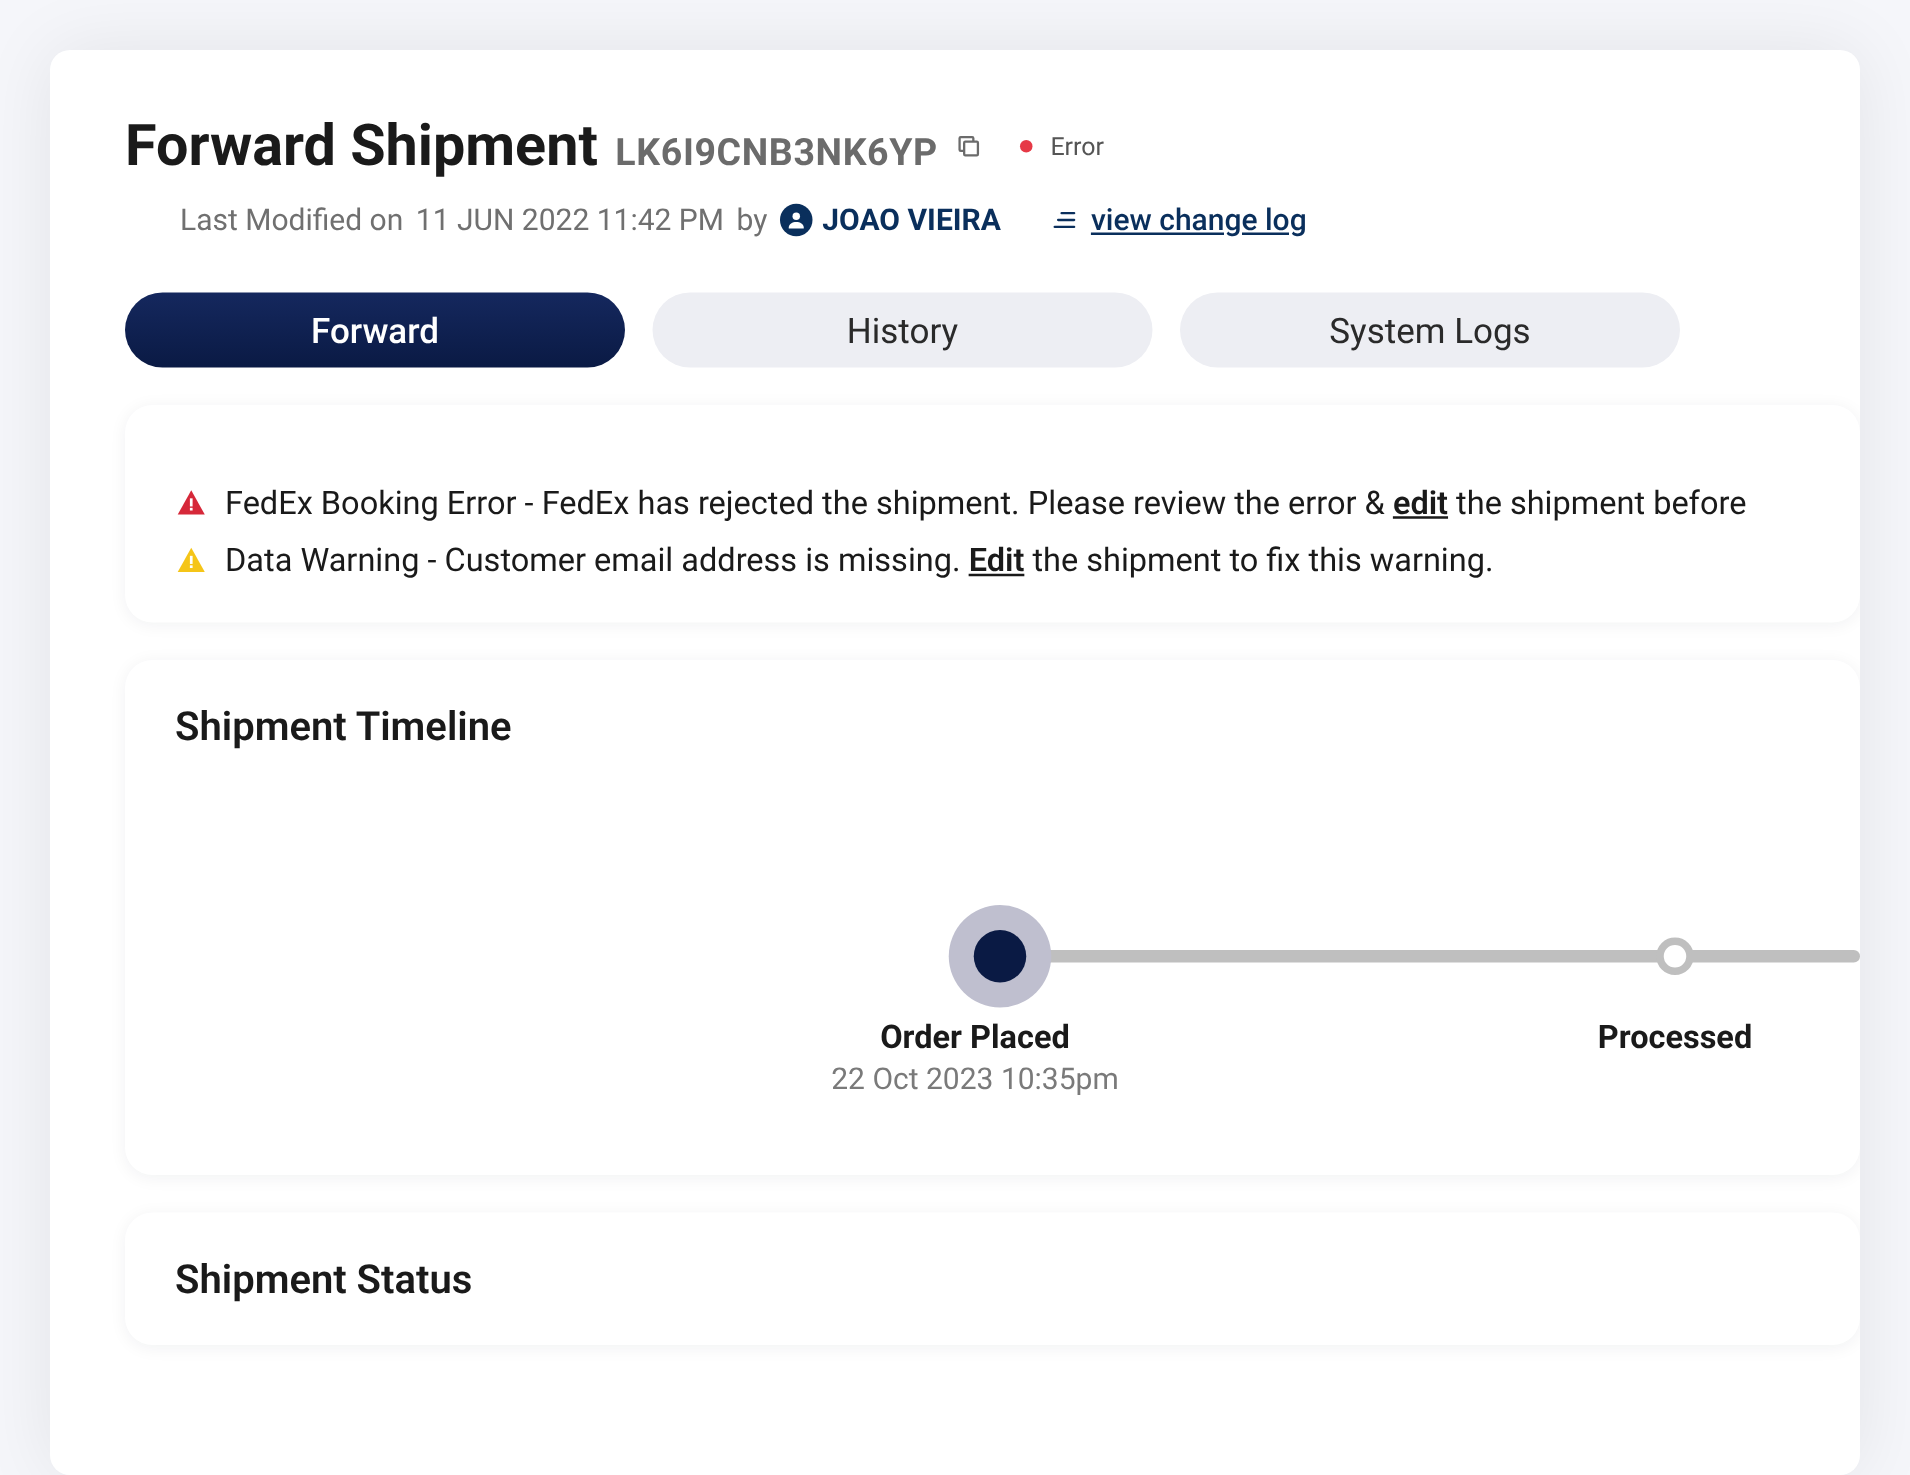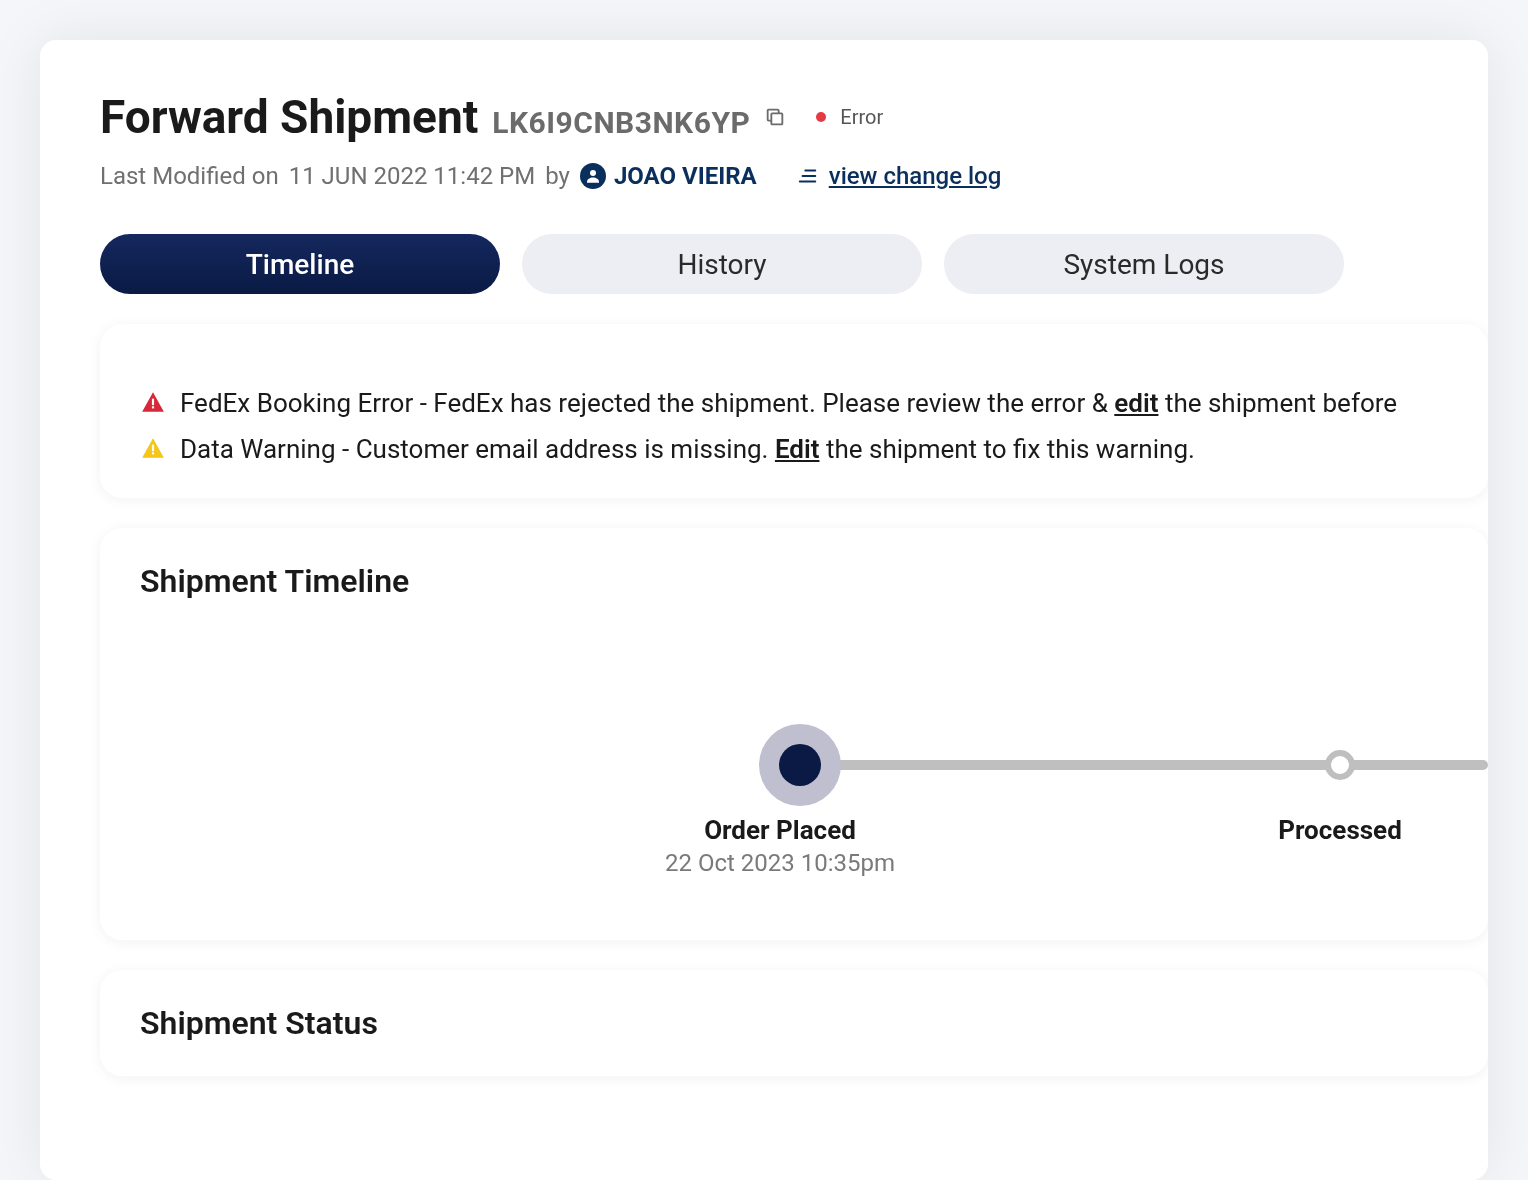--- a/index.html
+++ b/index.html
@@ -56,20 +56,21 @@
       color: #555;
       align-self: center;
     }
     .meta-row {
       margin-top: 18px;
       display: flex;
       align-items: flex-start;
       gap: 10px;
       font-size: 24px;
       color: #707070;
+      margin-left: 44px;
     }
     .user-chip {
       display: inline-flex;
       align-items: center;
       gap: 8px;
       color: #0a2f5c;
       font-weight: 700;
     }
     .user-avatar-icon {
       width: 26px;
@@ -249,21 +250,21 @@
         <svg class="list-icon" viewBox="0 0 24 24" fill="none" stroke="#0a2f5c" stroke-width="2" stroke-linecap="round">
           <line x1="9" y1="6" x2="20" y2="6"></line>
           <line x1="6" y1="12" x2="20" y2="12"></line>
           <line x1="3" y1="18" x2="20" y2="18"></line>
         </svg>
         <span>view change log</span>
       </span>
     </div>
 
     <div class="tabs">
-      <div class="tab active">Timeline</div>
+      <div class="tab active">Forward</div>
       <div class="tab">History</div>
       <div class="tab">System Logs</div>
     </div>
 
     <div class="panel">
       <div class="problems-list">
         <div class="problem-row">
           <svg class="warn-icon" viewBox="0 0 24 24">
             <path d="M12 2 L22 20 L2 20 Z" fill="#d62839"></path>
             <rect x="11" y="8" width="2" height="6" fill="#fff"></rect>

